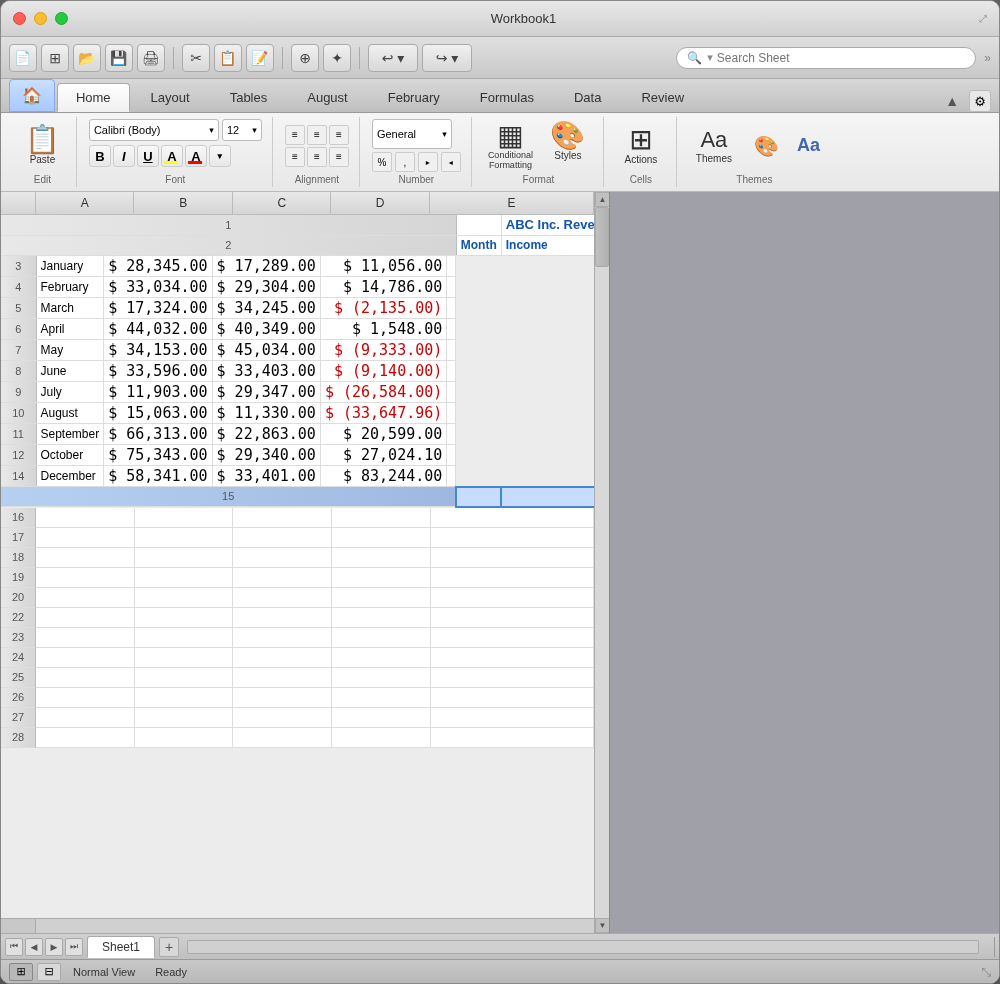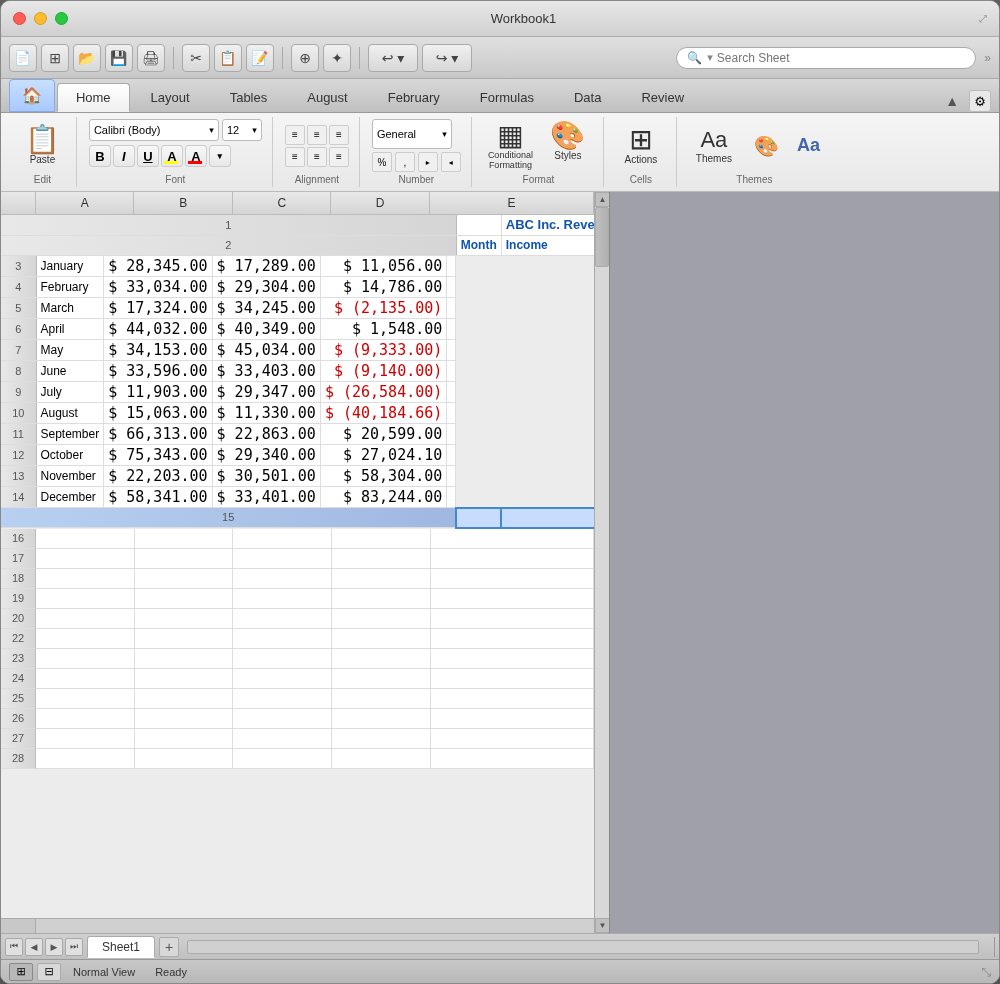--- a/index.html
+++ b/index.html
@@ -735,45 +735,37 @@
       <div class="cell money" style="width:120px">$ 11,903.00</div>
       <div class="cell money" style="width:120px">$ 29,347.00</div>
       <div class="cell money red-val" style="width:120px">$ (26,584.00)</div>
       <div class="cell" style="width:200px"></div>
     </div>
               <div class="grid-row">
       <div class="row-num">10</div>
       <div class="cell" style="width:120px">August</div>
       <div class="cell money" style="width:120px">$ 15,063.00</div>
       <div class="cell money" style="width:120px">$ 11,330.00</div>
-      <div class="cell money red-val" style="width:120px">$ (40,184.66)</div>
+      <div class="cell money red-val" style="width:120px">$ (33,647.96)</div>
       <div class="cell" style="width:200px"></div>
     </div>
               <div class="grid-row">
       <div class="row-num">11</div>
       <div class="cell" style="width:120px">September</div>
       <div class="cell money" style="width:120px">$ 66,313.00</div>
       <div class="cell money" style="width:120px">$ 22,863.00</div>
       <div class="cell money" style="width:120px">$  20,599.00</div>
       <div class="cell" style="width:200px"></div>
     </div>
               <div class="grid-row">
       <div class="row-num">12</div>
       <div class="cell" style="width:120px">October</div>
       <div class="cell money" style="width:120px">$ 75,343.00</div>
       <div class="cell money" style="width:120px">$ 29,340.00</div>
       <div class="cell money" style="width:120px">$  27,024.10</div>
-      <div class="cell" style="width:200px"></div>
-    </div>
-              <div class="grid-row">
-      <div class="row-num">13</div>
-      <div class="cell" style="width:120px">November</div>
-      <div class="cell money" style="width:120px">$ 22,203.00</div>
-      <div class="cell money" style="width:120px">$ 30,501.00</div>
-      <div class="cell money" style="width:120px">$  58,304.00</div>
       <div class="cell" style="width:200px"></div>
     </div>
               <div class="grid-row">
       <div class="row-num">14</div>
       <div class="cell" style="width:120px">December</div>
       <div class="cell money" style="width:120px">$ 58,341.00</div>
       <div class="cell money" style="width:120px">$ 33,401.00</div>
       <div class="cell money" style="width:120px">$  83,244.00</div>
       <div class="cell" style="width:200px"></div>
     </div>

